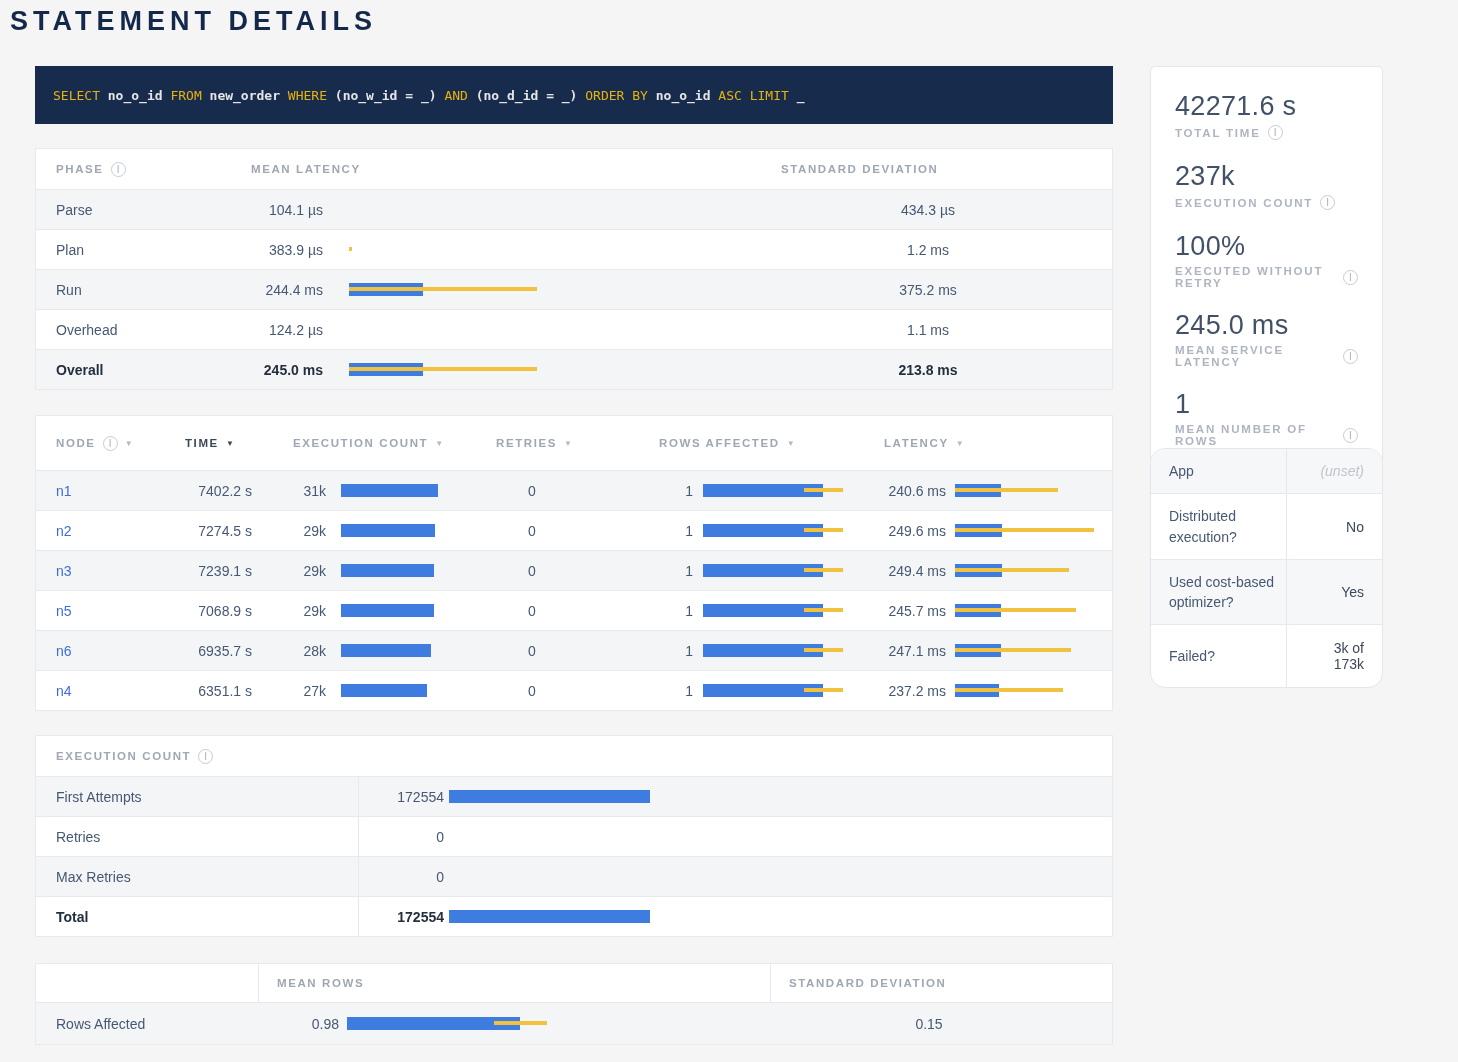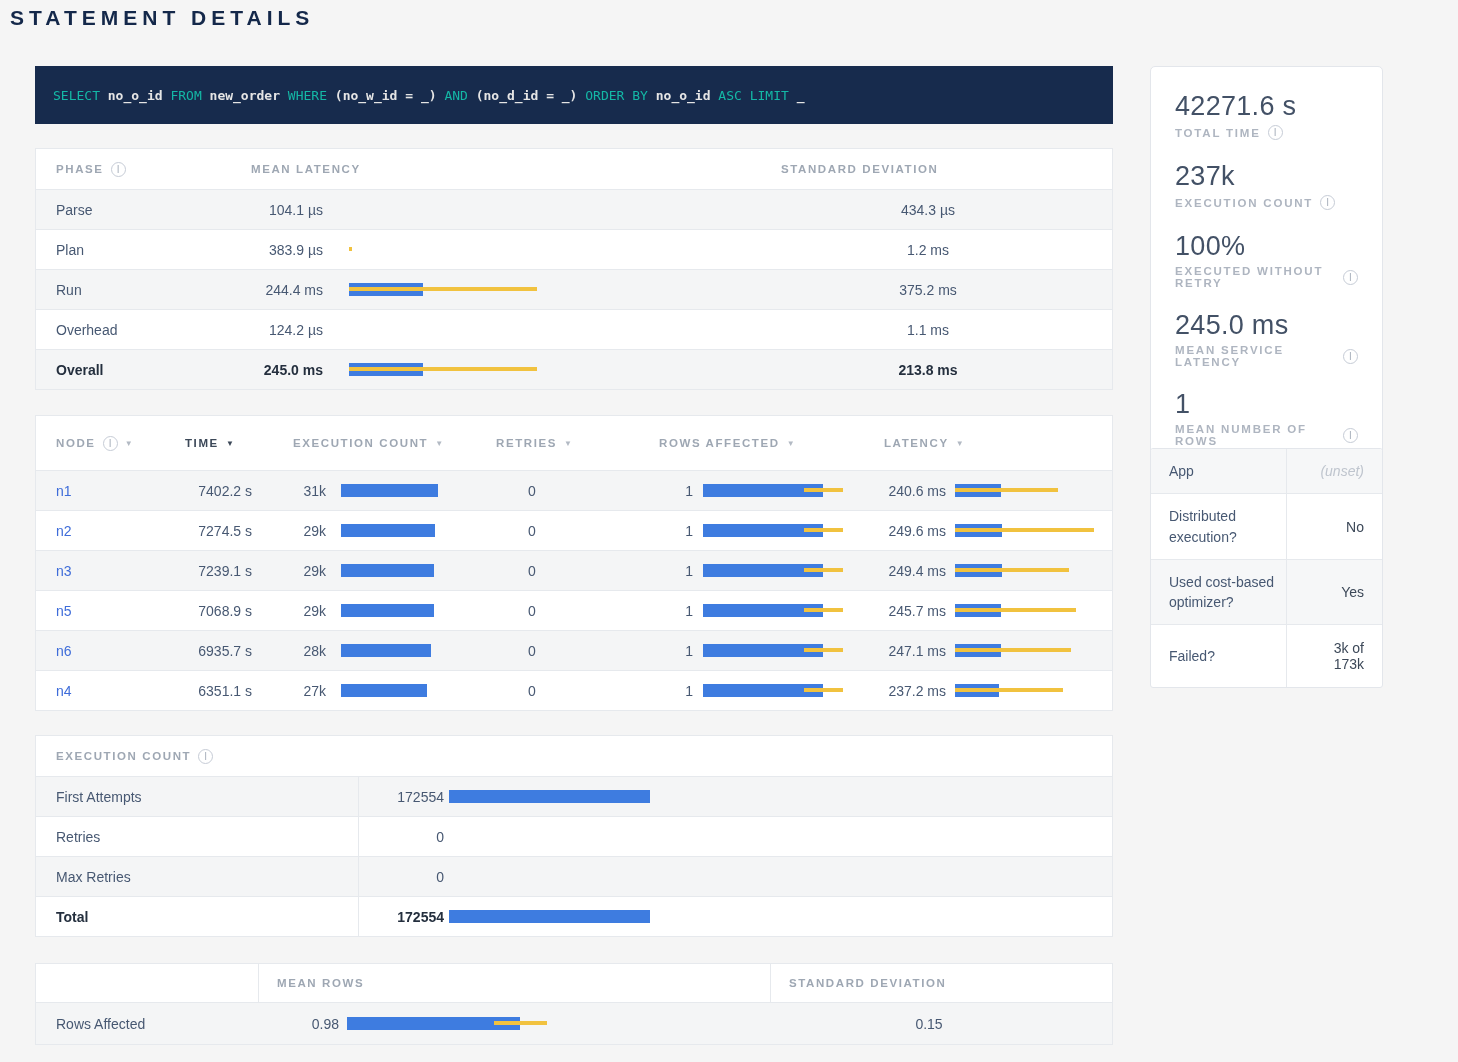--- a/index.html
+++ b/index.html
@@ -8,30 +8,30 @@
     --hdr:#9EA7B3; --hdr-active:#3C4858; --dark:#242F3E;
   }
   *{box-sizing:border-box;margin:0;padding:0}
   html,body{width:1458px;height:1062px}
   body{
     position:relative;background:#F5F5F5;
     font-family:"Liberation Sans","DejaVu Sans",sans-serif;
     color:var(--txt);font-size:14px;
   }
   .page-title{
-    position:absolute;left:10px;top:6px;font-size:21px;font-weight:700;
+    position:absolute;left:10px;top:6px;font-size:27px;font-weight:700;
     letter-spacing:5px;color:#14284A;
   }
   
   .sql-box{
     position:absolute;left:35px;top:66px;width:1078px;height:58px;
     background:#172B4D;display:flex;align-items:center;padding-left:18px;
     font-family:"DejaVu Sans Mono","Liberation Mono",monospace;font-size:13px;
   }
-  .sql-kw{color:#14b8a6}
+  .sql-kw{color:#eab308}
   .sql-id{color:#e5e5e5;font-weight:700}
   
   .tbl{position:absolute;left:35px;width:1078px;background:#fff;border:1px solid var(--border)}
   .trow{display:flex;border-top:1px solid var(--border);height:40px}
   .trow.hd{border-top:none;height:40px}
   .trow.alt{background:var(--row-gray)}
   .cell{display:flex;align-items:center}
   .hcell{display:flex;align-items:center;font-size:11.5px;font-weight:700;
     letter-spacing:1.6px;color:var(--hdr);text-transform:uppercase}
   .hcell.active{color:var(--hdr-active)}
@@ -90,21 +90,21 @@
   #rows-table .hd .c-r2{border-right:1px solid var(--border)}
   .bval{display:inline-block;width:80px;text-align:right;margin-right:8px;flex:none}
   
   .card{position:absolute;left:1150px;width:233px;background:#fff;
     border:1px solid #E3E6EB;border-radius:5px}
   #stats-card{top:66px;padding:24px 24px 6px 24px}
   .stat{margin-bottom:21px}
   .stat-value{font-size:27px;color:#435166;letter-spacing:.3px}
   .stat-label{margin-top:3px;font-size:11.5px;font-weight:700;letter-spacing:1.8px;
     color:#AEB5C0;text-transform:uppercase;display:flex;align-items:center}
-  #details-card{top:448px;border-radius:3px;overflow:hidden}
+  #details-card{top:448px;border-radius:15px;overflow:hidden}
   .drow{display:flex;border-top:1px solid var(--border)}
   .drow:first-child{border-top:none}
   .drow.alt{background:#F6F7F8}
   .dlabel{flex:1;padding:12px 10px 12px 18px;border-right:1px solid var(--border);
     line-height:1.45;display:flex;align-items:center}
   .dvalue{width:95px;padding:12px 18px 12px 0;display:flex;align-items:center;
     justify-content:flex-end;text-align:right;color:#3C4858}
   .dvalue .wrapv{display:inline-block;max-width:60px}
   .dvalue.unset{color:#BFC5CE;font-style:italic}
 </style>

